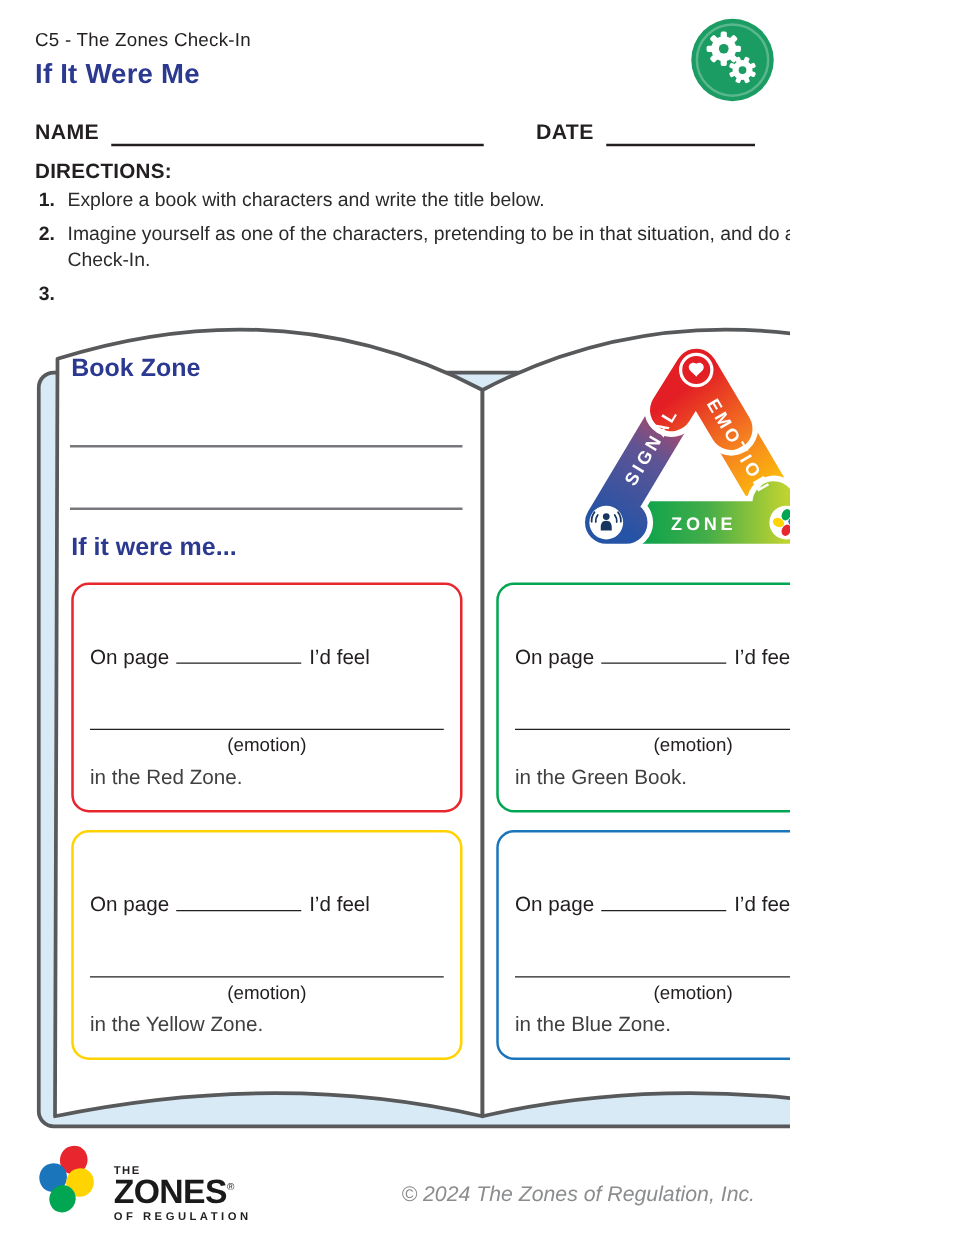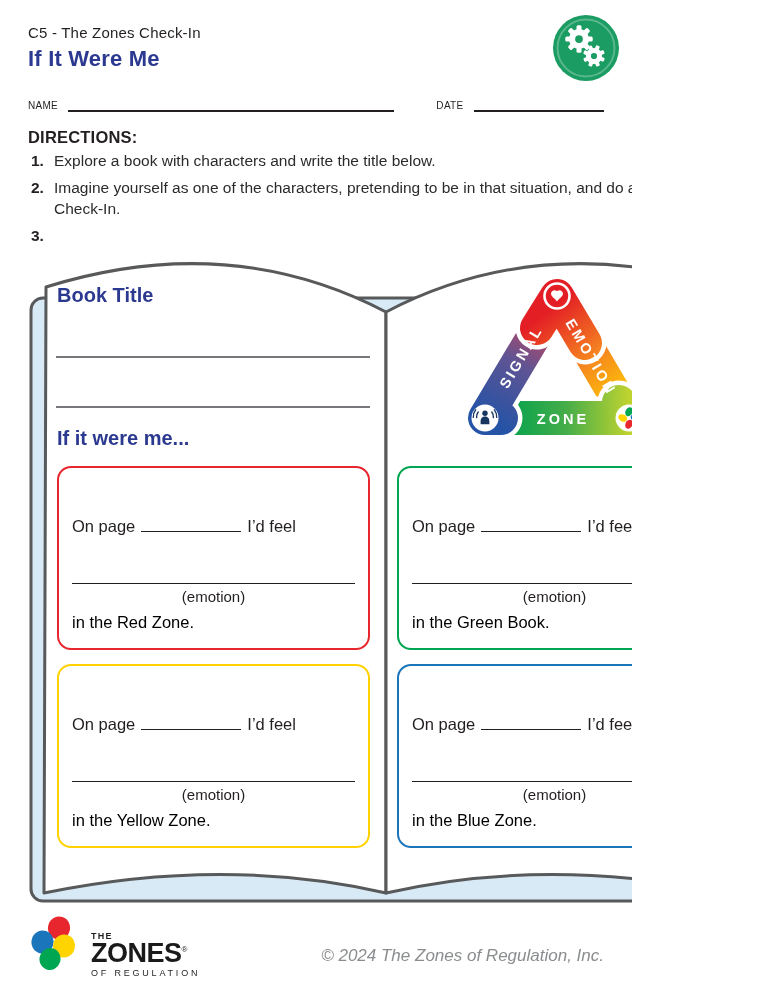--- a/index.html
+++ b/index.html
@@ -7,21 +7,21 @@
   body { font-family:"Liberation Sans","DejaVu Sans",sans-serif; color:#231f20; }
   .sheet { position:relative; width:632px; height:994px; background:#fff; overflow:hidden; }
 
   
   .kicker { position:absolute; left:28px; top:24px; font-size:15px; font-weight:500; letter-spacing:.2px; color:#231f20; }
   .page-title { position:absolute; left:28px; top:46px; font-size:22px; font-weight:800; color:#2B3990; letter-spacing:.2px; }
   .badge { position:absolute; right:10px; top:12px; width:72px; height:72px; }
 
   
   .name-row { position:absolute; left:28px; right:28px; top:96px; display:flex; align-items:flex-end; }
-  .field-label { font-size:10px; font-weight:400; letter-spacing:.3px; padding-bottom:1px; }
+  .field-label { font-size:17px; font-weight:700; letter-spacing:.3px; padding-bottom:1px; }
   .fill-line { border-bottom:2px solid #231f20; height:16px; }
   .name-line { width:400px; margin-left:10px; }
   .date-label { margin-left:42px; }
   .date-line { width:160px; margin-left:10px; }
 
   
   .dir-heading { position:absolute; left:28px; top:128px; font-size:16.5px; font-weight:800; letter-spacing:.2px; }
   .dir-list { position:absolute; left:28px; top:151px; width:700px; }
   .dir-item { position:relative; padding-left:26px; margin-bottom:7px; font-size:15.5px; line-height:1.32; color:#2b2b2b; }
   .dir-num { position:absolute; left:3px; top:0; font-weight:800; color:#231f20; }
@@ -38,29 +38,29 @@
 
   .zone-box { position:absolute; width:313px; height:184px; border:2.5px solid #000; border-radius:14px; background:#fff; }
   .zb-green, .zb-blue { width:315px; left:368px; }
   .zb-red, .zb-yellow { left:28px; }
   .zb-red, .zb-green { top:210px; }
   .zb-yellow, .zb-blue { top:408px; }
   .zb-row1 { position:absolute; left:13px; top:49px; font-size:16.5px; color:#231f20; }
   .zb-blank { display:inline-block; width:100px; border-bottom:1.7px solid #231f20; height:14px; margin:0 6px; }
   .zb-line { position:absolute; left:13px; right:13px; top:114px; border-bottom:1.8px solid #231f20; height:2px; }
   .zb-emotion { position:absolute; left:0; right:0; top:120px; text-align:center; font-size:15px; color:#231f20; }
-  .zb-zone { position:absolute; left:13px; top:145px; font-size:16.5px; color:#000000; }
+  .zb-zone { position:absolute; left:13px; top:145px; font-size:16.5px; color:#404040; }
 
   
   .footer-logo { position:absolute; left:30px; bottom:16px; display:flex; align-items:center; }
   .fl-text { margin-left:7px; }
   .fl-the { font-size:9px; font-weight:700; letter-spacing:1.2px; color:#231f20;margin-top:23px; }
   .fl-zones { font-size:27px; font-weight:800; letter-spacing:-0.5px; line-height:.95; color:#1a1a1a; }
   .fl-reg { font-size:8px; vertical-align:super; font-weight:400; }
-  .fl-tag { font-size:9px; font-weight:400; letter-spacing:2.8px; color:#231f20; margin-top:1px; }
+  .fl-tag { font-size:9px; font-weight:700; letter-spacing:2.8px; color:#231f20; margin-top:1px; }
   .copyright { position:absolute; right:28px; bottom:28px; font-size:17px; font-style:italic; color:#8A8C8E; }
 </style>
 </head>
 <body>
 
 <div class="sheet">
 
   <div class="kicker">C5 - The Zones Check-In</div>
   <div class="page-title">If It Were Me</div>
 
@@ -119,21 +119,21 @@
     </div>
   </div>
 
   <div class="book">
     <svg class="book-bg" width="710" height="650" viewBox="0 0 710 650">
       <rect x="2" y="42" width="706" height="603" rx="12" fill="#D9EAF7" stroke="#58595B" stroke-width="3"></rect>
       <path d="M17,31 Q200,-26 357,56 L357,637 Q196,600 15,637 Z" fill="#ffffff" stroke="#58595B" stroke-width="3" stroke-linejoin="round"></path>
       <path d="M697,31 Q514,-26 357,56 L357,637 Q518,600 699,637 Z" fill="#ffffff" stroke="#58595B" stroke-width="3" stroke-linejoin="round"></path>
     </svg>
 
-    <div class="book-title-heading">Book Title</div>
+    <div class="book-title-heading">Book Zone</div>
     <div class="title-line title-line-1"></div>
     <div class="title-line title-line-2"></div>
     <div class="prompt-heading">If it were me...</div>
 
     <svg class="triangle-logo" width="224" height="196" viewBox="0 0 224 196">
       <defs>
         <linearGradient id="gradE" gradientUnits="userSpaceOnUse" x1="104" y1="44" x2="180" y2="142">
           <stop offset="0" stop-color="#E31E25"></stop>
             <stop offset="0.5" stop-color="#F58220"></stop>
             <stop offset="1" stop-color="#FFD400"></stop>

